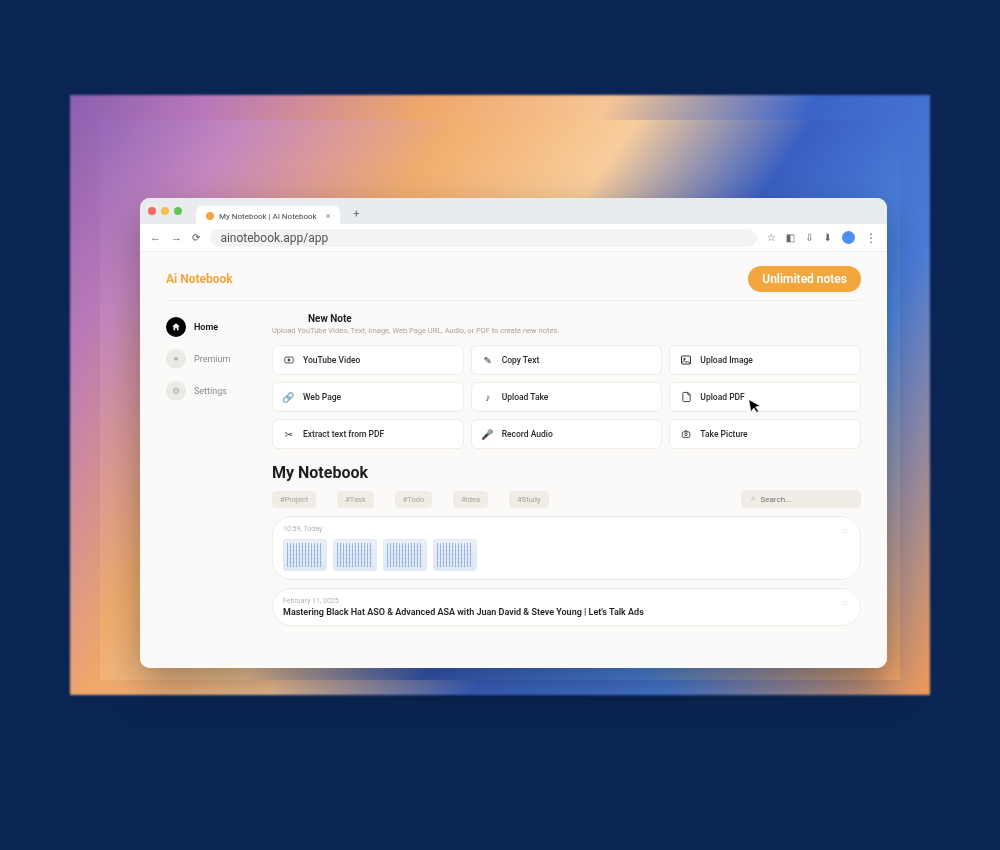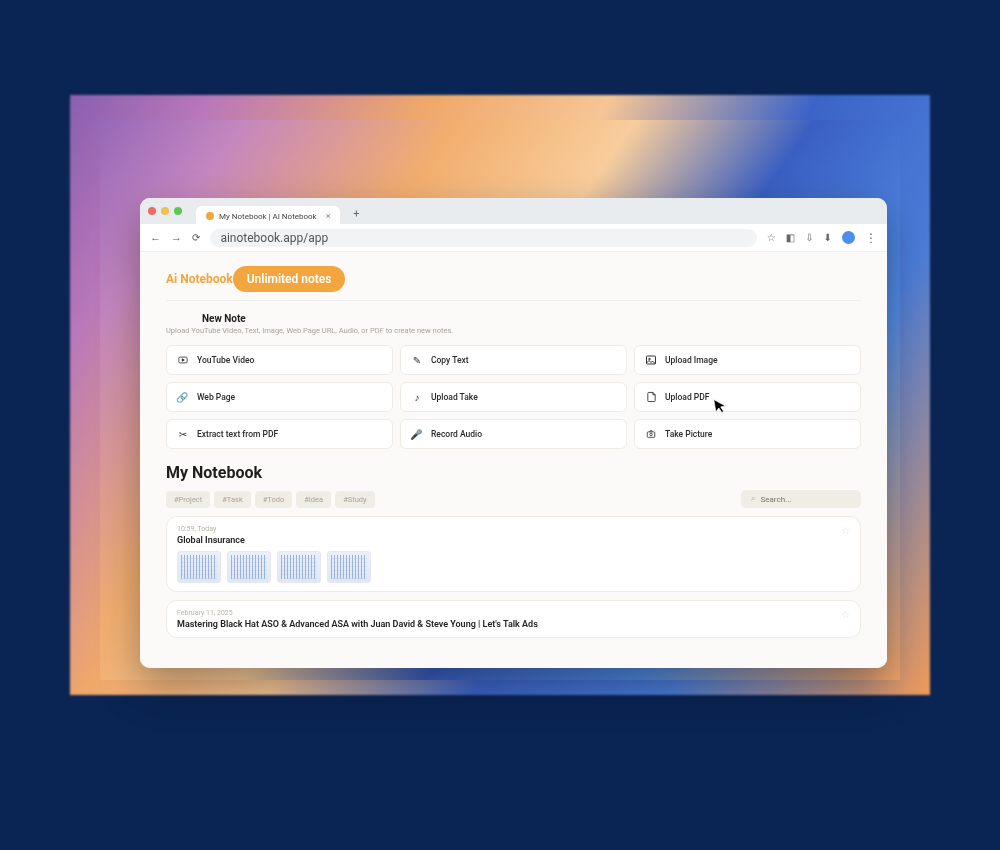--- a/index.html
+++ b/index.html
@@ -28,21 +28,21 @@
 .toolbar { height:28px; background:#fff; border-bottom:1px solid #eee; display:flex; align-items:center; padding:0 10px; gap:10px; }
 .toolbar .nav-arrow { font-size:11px; color:#555; cursor:pointer; }
 .toolbar .reload { font-size:10px; color:#555; cursor:pointer; }
 .urlbar { flex:1; background:#f1f3f4; border-radius:12px; height:18px; font-size:12px; color:#555; display:flex; align-items:center; padding:0 10px; }
 .toolbar .tool-icon { font-size:10px; color:#666; cursor:pointer; }
 .toolbar .avatar { width:13px; height:13px; border-radius:50%; background:#4d8fef; }
 .toolbar .menu-dots { font-size:12px; color:#666; line-height:1; }
 
 .app-body { flex:1; background:#fbfaf8; padding:10px 26px 0 26px; overflow:hidden; }
 
-.app-header { display:flex; align-items:center; padding:4px 0 8px 0; border-bottom:1px solid #eee; }
+.app-header { display:flex; align-items:center; justify-content:space-between; padding:4px 0 8px 0; border-bottom:1px solid #eee; }
 .brand { font-size:12px; font-weight:700; color:#f3a53e; }
 .unlimited-btn { background:#f3a53e; color:#fff; font-size:12px; font-weight:600; padding:6px 14px; border-radius:14px; border:none; cursor:pointer; }
 
 .columns { display:flex; gap:18px; padding-top:12px; }
 
 .sidebar { width:88px; display:flex; flex-direction:column; gap:12px; padding-top:4px; }
 .sidebar-item { display:flex; align-items:center; gap:8px; font-size:9px; color:#888; cursor:pointer; }
 .sidebar-item.active { color:#111; font-weight:600; }
 .sidebar-item .icon-wrap { width:20px; height:20px; border-radius:50%; display:flex; align-items:center; justify-content:center; font-size:9px; }
 .sidebar-item.active .icon-wrap { background:#000; color:#fff; }
@@ -52,27 +52,27 @@
 .section-title { font-size:10px; font-weight:700; color:#1e1e1e;margin-left:36px; }
 .section-sub { font-size:7.5px; color:#a9a49a; margin-top:2px; }
 
 .note-grid { display:grid; grid-template-columns:repeat(3,1fr); gap:7px; margin-top:10px; }
 .note-card { background:#fff; border:1px solid #efece6; border-radius:6px; padding:8px 10px; display:flex; align-items:center; gap:8px; cursor:pointer; font-size:8.5px; color:#2a2a2a; font-weight:500; position:relative; }
 .note-card .card-icon { width:12px; height:12px; display:flex; align-items:center; justify-content:center; font-size:10px; color:#333; }
 
 .cursor-arrow { position:absolute; top:14px; left:78px; font-size:13px; color:#000; pointer-events:none; transform:rotate(-10deg); }
 
 .mynb-title { font-size:16px; font-weight:700; color:#1e1e1e; margin-top:14px; }
-.filter-row { display:flex; align-items:center; gap:4px; margin-top:8px; }
+.filter-row { display:flex; align-items:center; gap:21px; margin-top:8px; }
 .tag-chip { background:#f0ede7; color:#a9a49a; font-size:7.5px; padding:4px 8px; border-radius:4px; cursor:pointer; }
 .filter-row .spacer { flex:1; }
 .search-box { background:#f0ede7; border-radius:5px; padding:4px 10px; font-size:8px; color:#999; display:flex; align-items:center; gap:5px; width:120px; }
 .search-box input { border:none; background:transparent; outline:none; font-size:8px; color:#555; flex:1; }
 
-.note-entry { background:#fff; border:1px solid #efece6; border-radius:11px; padding:8px 10px; margin-top:8px; position:relative; }
+.note-entry { background:#fff; border:1px solid #efece6; border-radius:20px; padding:8px 10px; margin-top:8px; position:relative; }
 .entry-ts { font-size:7px; color:#b8b3a8; }
 .entry-title { font-size:9px; font-weight:600; color:#222; margin-top:2px; }
 .entry-thumbs { display:flex; gap:6px; margin-top:6px; }
 .thumb { width:44px; height:32px; background:linear-gradient(#e9f0fb,#dde8f8); border:1px solid #e8e8e8; border-radius:3px; position:relative; overflow:hidden; }
 .thumb::before { content:""; position:absolute; inset:3px; background:
  repeating-linear-gradient(90deg,#6d8fc2 0 1px, transparent 1px 3px),
  repeating-linear-gradient(0deg,#cfd9ec 0 1px, transparent 1px 4px);
  opacity:.6; }
 .star-icon { position:absolute; top:8px; right:10px; color:#ddd; font-size:10px; }
 
@@ -119,20 +119,38 @@
 
   <div class="app-body">
 
     <div class="app-header">
       <div class="brand">Ai Notebook</div>
       <button class="unlimited-btn">Unlimited notes</button>
     </div>
 
     <div class="columns">
 
+      <div class="sidebar">
+        <div class="sidebar-item active">
+          <span class="icon-wrap">
+            <svg width="10" height="10" viewBox="0 0 24 24" fill="currentColor">
+                <path d="M12 3l9 8h-3v9h-4v-6H10v6H6v-9H3z"></path>
+              </svg>
+          </span>
+          <span>Home</span>
+        </div>
+        <div class="sidebar-item">
+          <span class="icon-wrap grey">✦</span>
+          <span>Premium</span>
+        </div>
+        <div class="sidebar-item">
+          <span class="icon-wrap grey">⚙</span>
+          <span>Settings</span>
+        </div>
+      </div>
 
       <div class="main">
 
         <div class="section-title">New Note</div>
         <div class="section-sub">Upload YouTube Video, Text, Image, Web Page URL, Audio, or PDF to create new notes.</div>
 
         <div class="note-grid">
           <div class="note-card">
             <span class="card-icon">
                 <svg width="12" height="10" viewBox="0 0 24 24" fill="none" stroke="currentColor" stroke-width="2">
@@ -209,21 +227,20 @@
           <span class="spacer"></span>
           <div class="search-box">
             <span>⌕</span>
             <input placeholder="Search..." style="">
           </div>
         </div>
 
         <div class="note-entry">
           <span class="star-icon">☆</span>
           <div class="entry-ts">10:59, Today</div>
-          <div class="entry-title">Global Insurance</div>
           <div class="entry-thumbs">
             <div class="thumb"></div>
             <div class="thumb"></div>
             <div class="thumb"></div>
             <div class="thumb"></div>
           </div>
         </div>
 
         <div class="note-entry">
           <span class="star-icon">☆</span>

